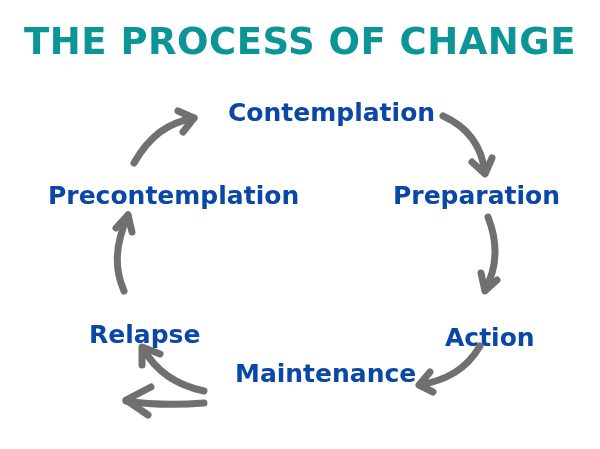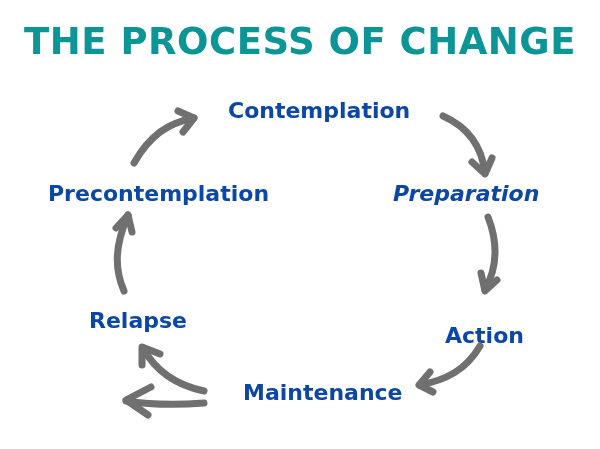--- a/index.html
+++ b/index.html
@@ -4,37 +4,37 @@
   <style>
     html, body { margin: 0; padding: 0; background: #ffffff; }
     body { width: 600px; height: 449px; position: relative; overflow: hidden;
            font-family: "DejaVu Sans", "Liberation Sans", sans-serif; }
     .title {
       position: absolute; left: 0; top: 20px; width: 600px; text-align: center;
       font-size: 37px; font-weight: bold; color: #0b9596; letter-spacing: 0.5px;
       font-family: "DejaVu Sans", sans-serif;
     }
     .stage {
-      position: absolute; font-weight: bold; color: #0a47a6; font-size: 22px;
+      position: absolute; font-weight: bold; color: #0a47a6; font-size: 25px;
       white-space: nowrap; font-family: "DejaVu Sans", sans-serif;
     }
     svg.arrows { position: absolute; left: 0; top: 0; width: 600px; height: 449px; }
     .arrow path { fill: none; stroke: #707070; stroke-width: 7; stroke-linecap: round; stroke-linejoin: round; }
   </style>
 </head>
 <body>
 
 <div class="title">THE PROCESS OF CHANGE</div>
 
 <div class="stage" style="left:228px; top:98px;">Contemplation</div>
 <div class="stage" style="left:48px; top:181px;">Precontemplation</div>
-<div class="stage" style="left:393px; top:181px;font-style:italic;">Preparation</div>
-<div class="stage" style="left:89px; top:308px;">Relapse</div>
+<div class="stage" style="left:393px; top:181px;">Preparation</div>
+<div class="stage" style="left:89px; top:320px;">Relapse</div>
 <div class="stage" style="left:445px; top:323px;">Action</div>
-<div class="stage" style="left:235px; top:380px;margin-left:8px;">Maintenance</div>
+<div class="stage" style="left:235px; top:359px;">Maintenance</div>
 
 <svg class="arrows" viewBox="0 0 600 449">
 
   <g class="arrow">
     <path d="M134 163 C150 135 168 123 194 118"></path>
     <path d="M178 111 L194 118 L183 132"></path>
   </g>
 
   <g class="arrow">
     <path d="M443 116 C470 128 482 148 485 173"></path>

